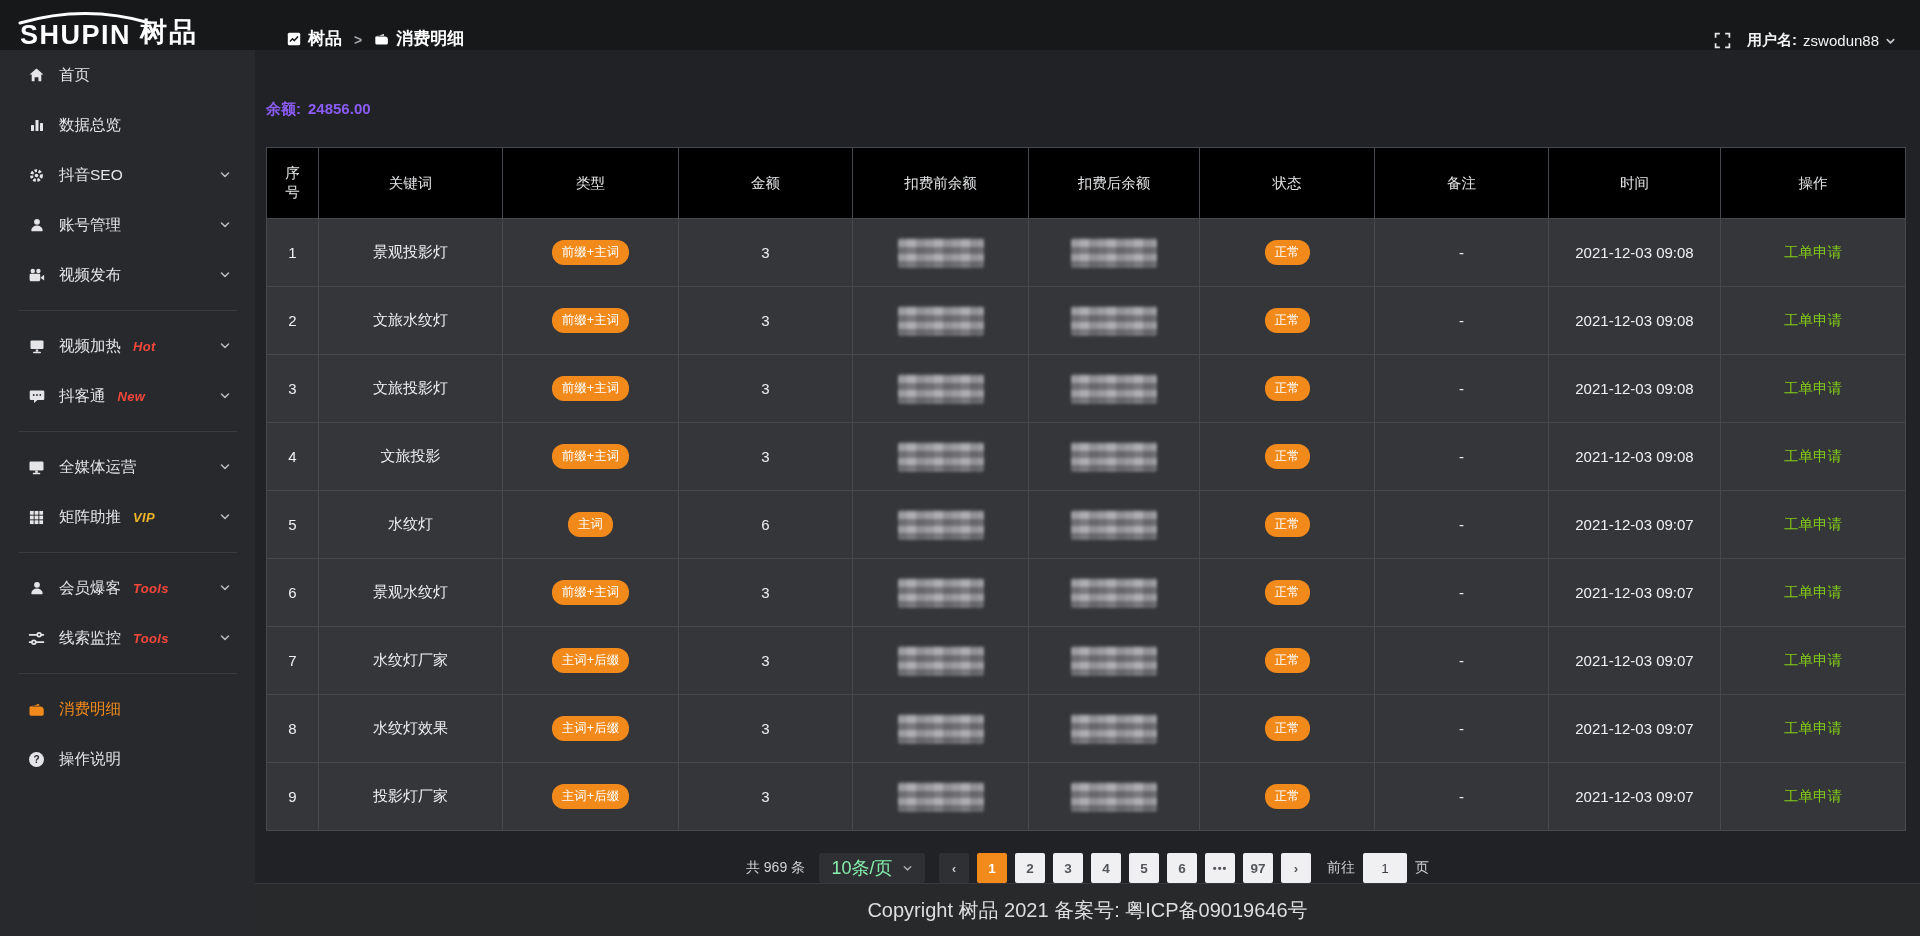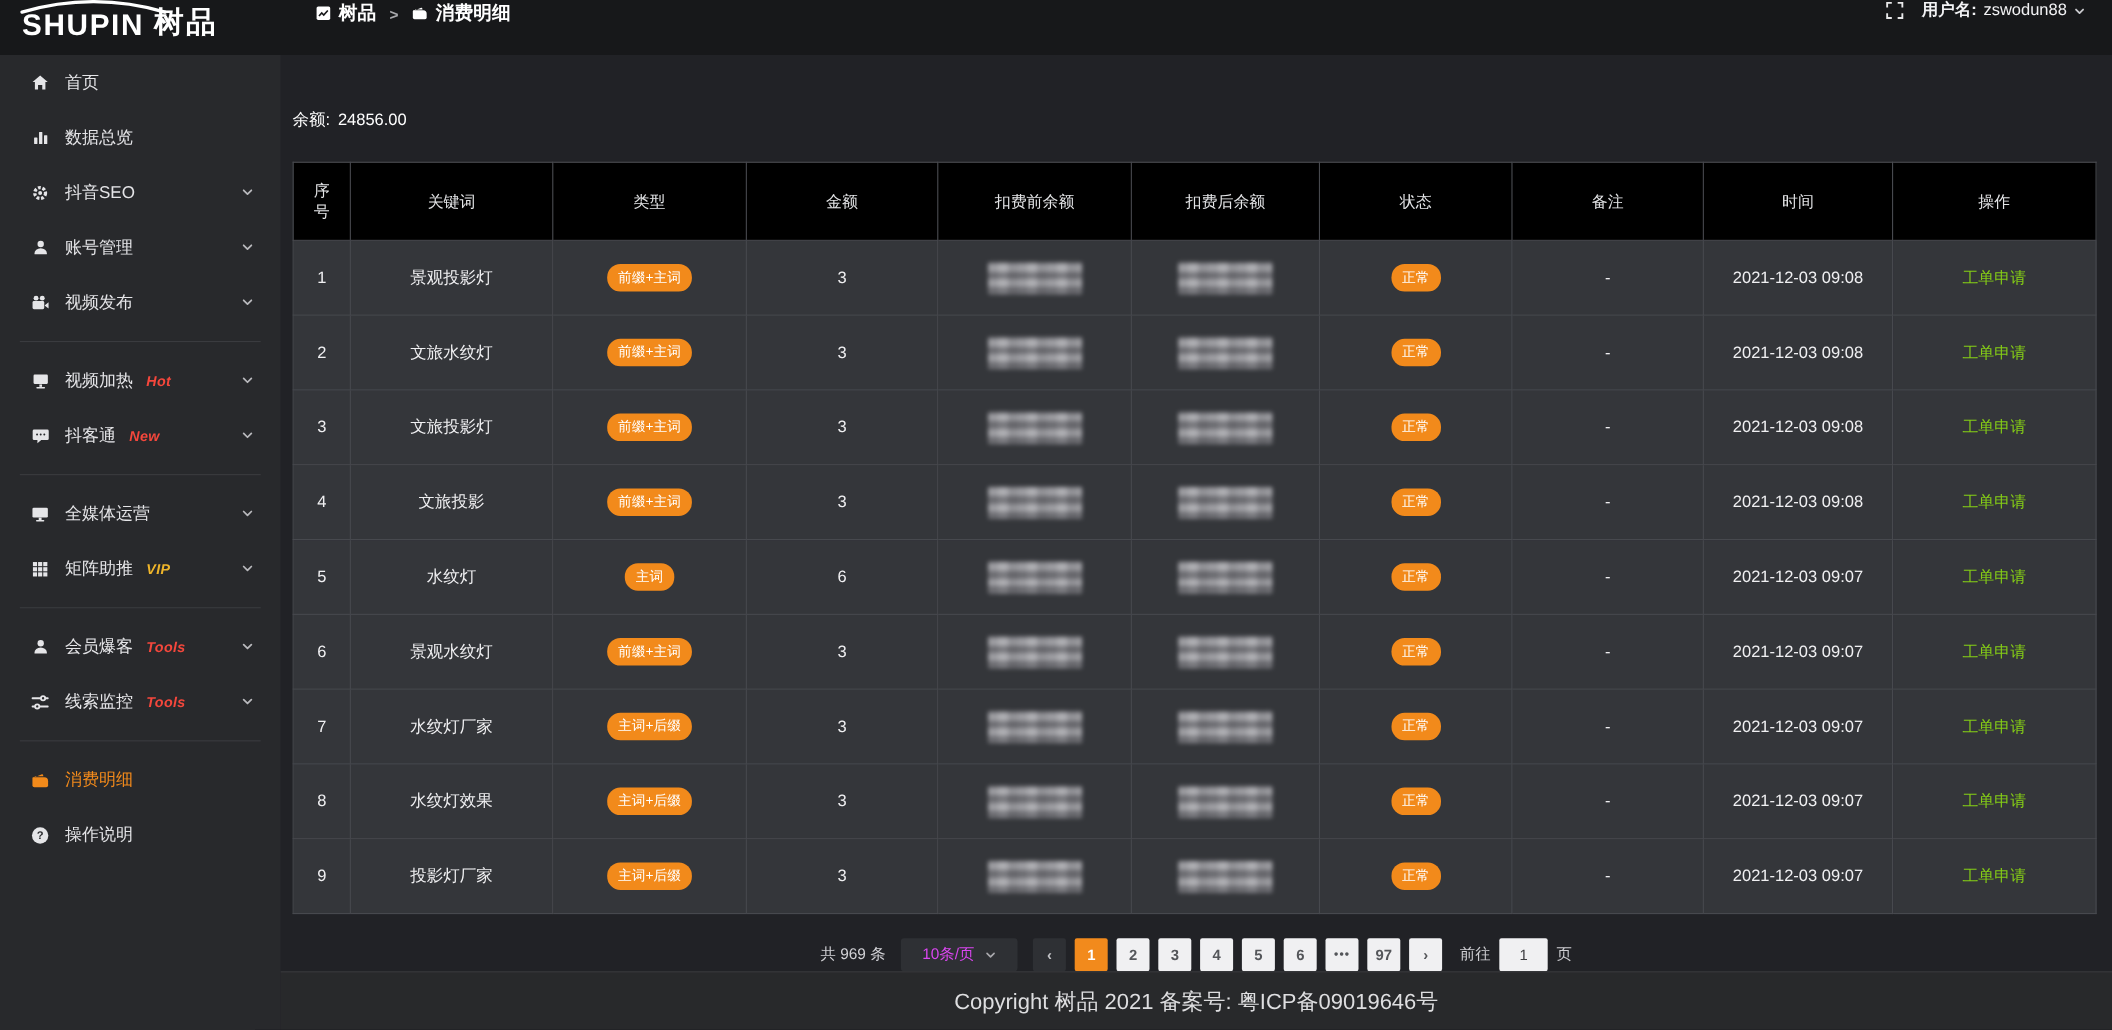--- a/index.html
+++ b/index.html
@@ -3,21 +3,21 @@
 <meta charset="utf-8">
 <style>
   html,body{margin:0;padding:0;}
   body{
     width:1920px;height:936px;position:relative;overflow:hidden;
     background:#212226;font-family:"Liberation Sans","DejaVu Sans",sans-serif;
     -webkit-font-smoothing:antialiased;
   }
   
   .topbar{position:absolute;top:0;left:0;width:1920px;height:50px;background:#17181A;
-    display:flex;align-items:flex-start;z-index:5;}
+    display:flex;align-items:flex-end;z-index:5;}
   .logo{width:255px;box-sizing:border-box;padding-left:20px;display:flex;align-items:center;gap:9px;}
   .logo-en{position:relative;font-weight:800;font-size:27px;letter-spacing:1.5px;color:#fff;line-height:1;margin-top:9px;}
   .logo-arc{position:absolute;top:-11px;left:-5px;}
   .logo-cn{font-weight:800;font-size:27px;color:#fff;margin-top:2px;letter-spacing:2px;}
   .crumbs{display:flex;align-items:center;gap:12px;margin-left:32px;color:#fff;font-size:17px;font-weight:600;}
   .crumb{display:flex;align-items:center;gap:7px;cursor:pointer;}
   .crumb-sep{color:#A9A9AD;font-size:14px;font-weight:700;margin-top:2px;}
   .topbar-right{margin-left:auto;display:flex;align-items:center;gap:16px;padding-right:24px;color:#F2F2F4;font-size:15px;}
   .fullscreen-btn{display:flex;align-items:center;cursor:pointer;}
   .user-dd{display:flex;align-items:center;gap:6px;cursor:pointer;color:#DCDCE0;}
@@ -28,42 +28,42 @@
     color:#E5E5E8;font-size:15.5px;cursor:pointer;}
   .sitem.active{color:#F28A1B;}
   .sicon{width:19px;display:flex;justify-content:center;align-items:center;margin-right:13px;}
   .stag{font-style:italic;font-weight:800;font-size:13px;margin-left:12px;letter-spacing:.3px;}
   .tag-red{color:#F5473C;}
   .tag-gold{color:#EFB52A;}
   .chev{position:absolute;right:24px;color:#B9B9BD;display:flex;}
   .sdivider{height:1px;background:#3A3B3F;margin:10px 18px;}
   
   .main{position:absolute;left:255px;top:50px;right:0;bottom:0;background:#212226;}
-  .balance{padding:50px 0 0 11px;font-size:15px;font-weight:400;color:#ffffff;}
+  .balance{padding:50px 0 0 11px;font-size:15px;font-weight:700;color:#8b5cf6;}
   .balance-value{margin-left:7px;}
   
   table.grid{border-collapse:collapse;table-layout:fixed;width:1639px;margin:28px 0 0 11px;}
   .grid th{height:31px;background:#000000;border:1px solid #47494E;color:#E4E5E7;
     font-weight:400;font-size:14.5px;padding:16px;}
   .grid td{height:67px;background:#34363A;border:1px solid #47494E;text-align:center;
     color:#F0F0F2;font-size:15px;padding:0;}
   .badge{display:inline-block;background:#F28A1B;color:#fff;font-size:12.5px;
     padding:5px 10px;border-radius:12px;white-space:nowrap;line-height:1.2;}
   .blur-block{width:86px;height:30px;margin:0 auto;border-radius:2px;opacity:.92;
     background:
       repeating-linear-gradient(0deg, rgba(55,55,60,.38) 0 7px, rgba(255,255,255,.15) 7px 14px),
       repeating-linear-gradient(90deg,#97979C 0 9px,#ADADB2 9px 18px,#8A8A8F 18px 27px);
     filter:blur(1.8px);}
   .action-link{color:#84cc16;cursor:pointer;text-decoration:none;font-size:14.5px;}
   
   .pager{display:flex;align-items:center;justify-content:center;gap:8px;margin-top:22px;
     color:#CFCFD3;font-size:14px;}
   .pager-total{margin-right:6px;color:#D2D2D6;}
   .psize{width:106px;height:30px;background:#2E3034;border-radius:3px;display:flex;
-    align-items:center;justify-content:center;gap:9px;font-size:14px;color:#d946ef;cursor:pointer;}
+    align-items:center;justify-content:center;gap:9px;font-size:18px;color:#86efac;cursor:pointer;}
   .pbtn{min-width:30px;height:30px;box-sizing:border-box;border-radius:2px;background:#F0F0F2;
     color:#54565A;display:flex;align-items:center;justify-content:center;font-size:13.5px;
     font-weight:600;cursor:pointer;}
   .pbtn.dark{background:#2E3034;color:#C4C4C8;}
   .pbtn.active{background:#F28A1C;color:#fff;}
   .goto-label{margin-left:8px;}
   .goto-input{width:40px;height:28px;border:none;border-radius:2px;background:#F0F0F2;
     color:#3C3D40;text-align:center;font-size:13.5px;font-family:inherit;}
   
   .footer{position:absolute;left:0;right:0;bottom:0;height:52px;background:#28292B;

